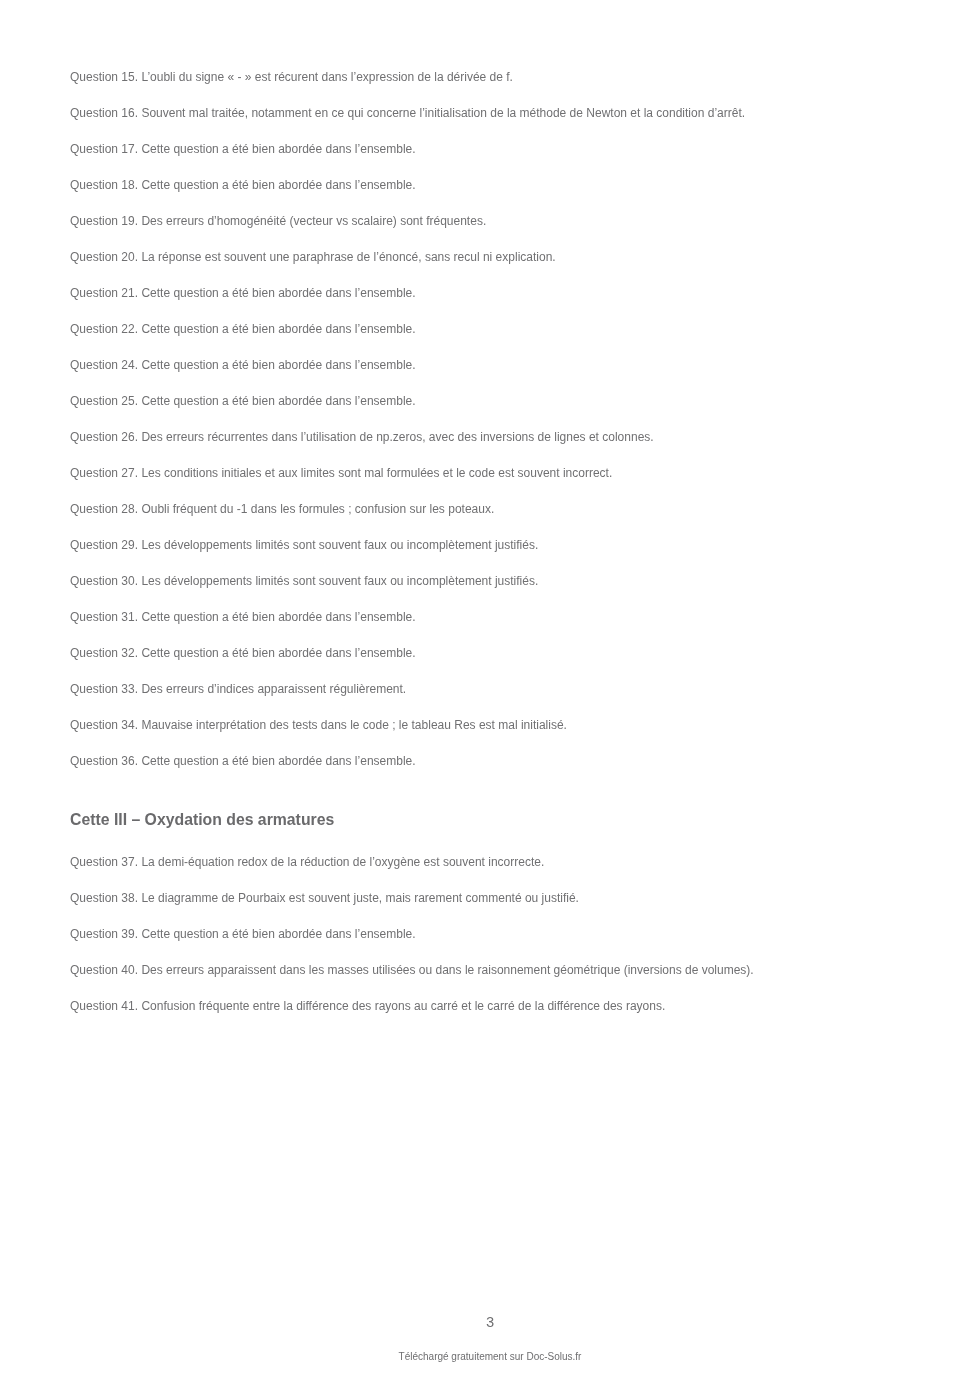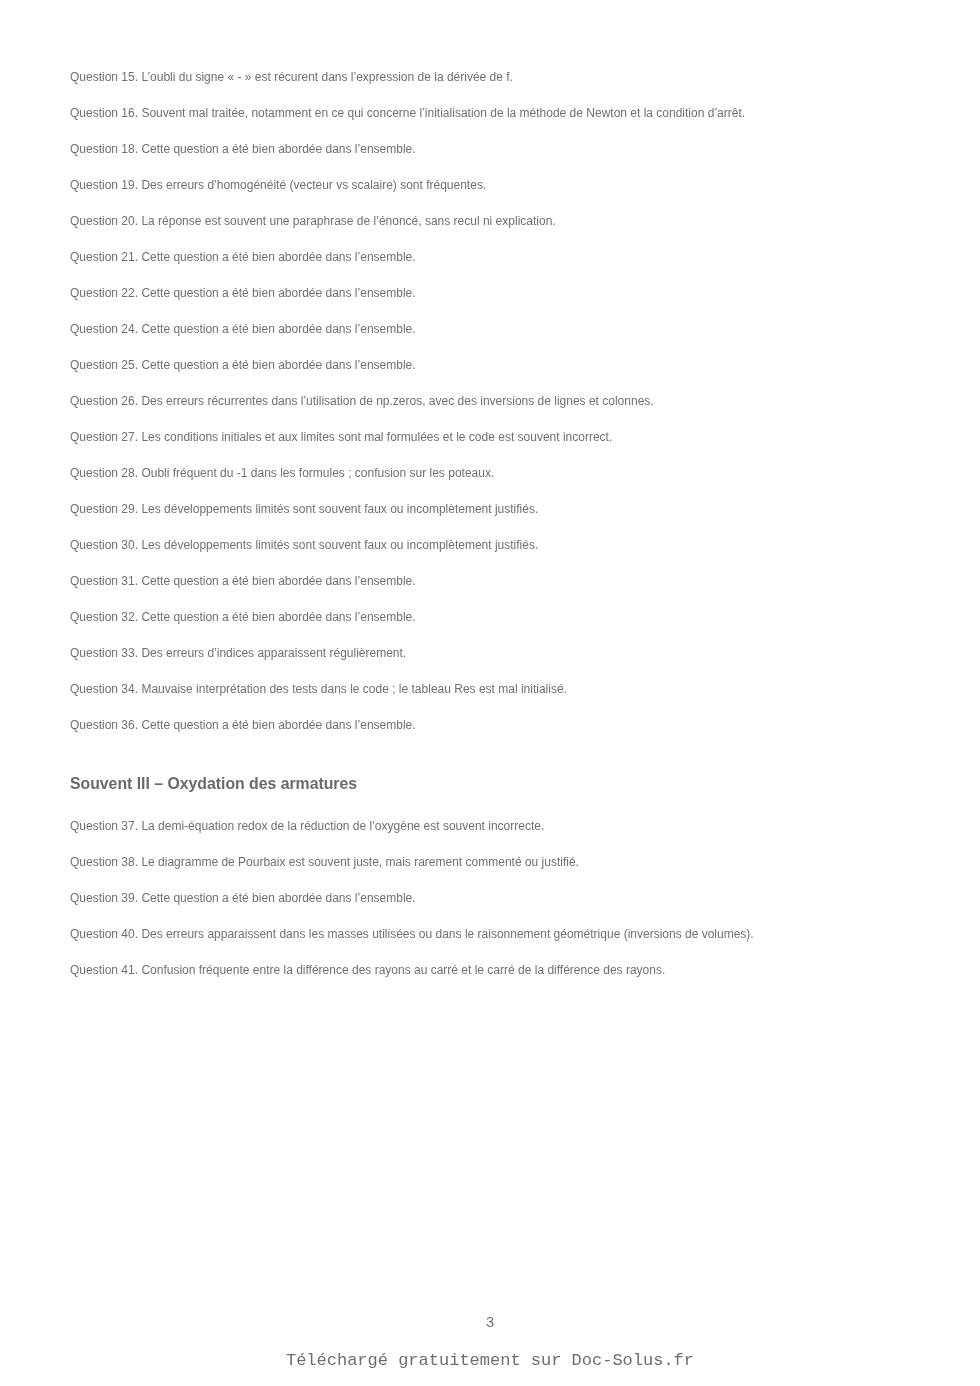--- a/index.html
+++ b/index.html
@@ -40,49 +40,50 @@
     font-family: "Liberation Mono", monospace;
     font-size: 14.5px;
     color: #6e6e70;
   }
   .footer-line {
     position: absolute;
     top: 1351px;
     left: 0;
     width: 100%;
     text-align: center;
-    font-family: Liberation Mono, monospace;
-    font-size: 17px;
+    font-family: Liberation Sans, sans-serif;
+    font-size: 10px;
     color: #6e6e70;
   }
 </style>
 </head>
 <body>
 
 <div class="content">
   <p class="para">Question 15. L’oubli du signe « - » est récurent dans l’expression de la dérivée de f.</p>
   <p class="para">Question 16. Souvent mal traitée, notamment en ce qui concerne l’initialisation de la méthode de Newton et la condition d’arrêt.</p>
+  <p class="para">Question 17. Cette question a été bien abordée dans l’ensemble.</p>
   <p class="para">Question 18. Cette question a été bien abordée dans l’ensemble.</p>
   <p class="para">Question 19. Des erreurs d’homogénéité (vecteur vs scalaire) sont fréquentes.</p>
   <p class="para">Question 20. La réponse est souvent une paraphrase de l’énoncé, sans recul ni explication.</p>
   <p class="para">Question 21. Cette question a été bien abordée dans l’ensemble.</p>
   <p class="para">Question 22. Cette question a été bien abordée dans l’ensemble.</p>
   <p class="para">Question 24. Cette question a été bien abordée dans l’ensemble.</p>
   <p class="para">Question 25. Cette question a été bien abordée dans l’ensemble.</p>
   <p class="para">Question 26. Des erreurs récurrentes dans l’utilisation de np.zeros, avec des inversions de lignes et colonnes.</p>
   <p class="para">Question 27. Les conditions initiales et aux limites sont mal formulées et le code est souvent incorrect.</p>
   <p class="para">Question 28. Oubli fréquent du -1 dans les formules ; confusion sur les poteaux.</p>
   <p class="para">Question 29. Les développements limités sont souvent faux ou incomplètement justifiés.</p>
   <p class="para">Question 30. Les développements limités sont souvent faux ou incomplètement justifiés.</p>
   <p class="para">Question 31. Cette question a été bien abordée dans l’ensemble.</p>
   <p class="para">Question 32. Cette question a été bien abordée dans l’ensemble.</p>
   <p class="para">Question 33. Des erreurs d’indices apparaissent régulièrement.</p>
   <p class="para">Question 34. Mauvaise interprétation des tests dans le code ; le tableau Res est mal initialisé.</p>
   <p class="para">Question 36. Cette question a été bien abordée dans l’ensemble.</p>
-  <h2 class="heading">Souvent III – Oxydation des armatures</h2>
+  <h2 class="heading">Cette III – Oxydation des armatures</h2>
   <p class="para">Question 37. La demi-équation redox de la réduction de l’oxygène est souvent incorrecte.</p>
   <p class="para">Question 38. Le diagramme de Pourbaix est souvent juste, mais rarement commenté ou justifié.</p>
   <p class="para">Question 39. Cette question a été bien abordée dans l’ensemble.</p>
   <p class="para">Question 40. Des erreurs apparaissent dans les masses utilisées ou dans le raisonnement géométrique (inversions de volumes).</p>
   <p class="para">Question 41. Confusion fréquente entre la différence des rayons au carré et le carré de la différence des rayons.</p>
 </div>
 
 <div class="page-number">3</div>
 <div class="footer-line">Téléchargé gratuitement sur Doc-Solus.fr</div>
 

